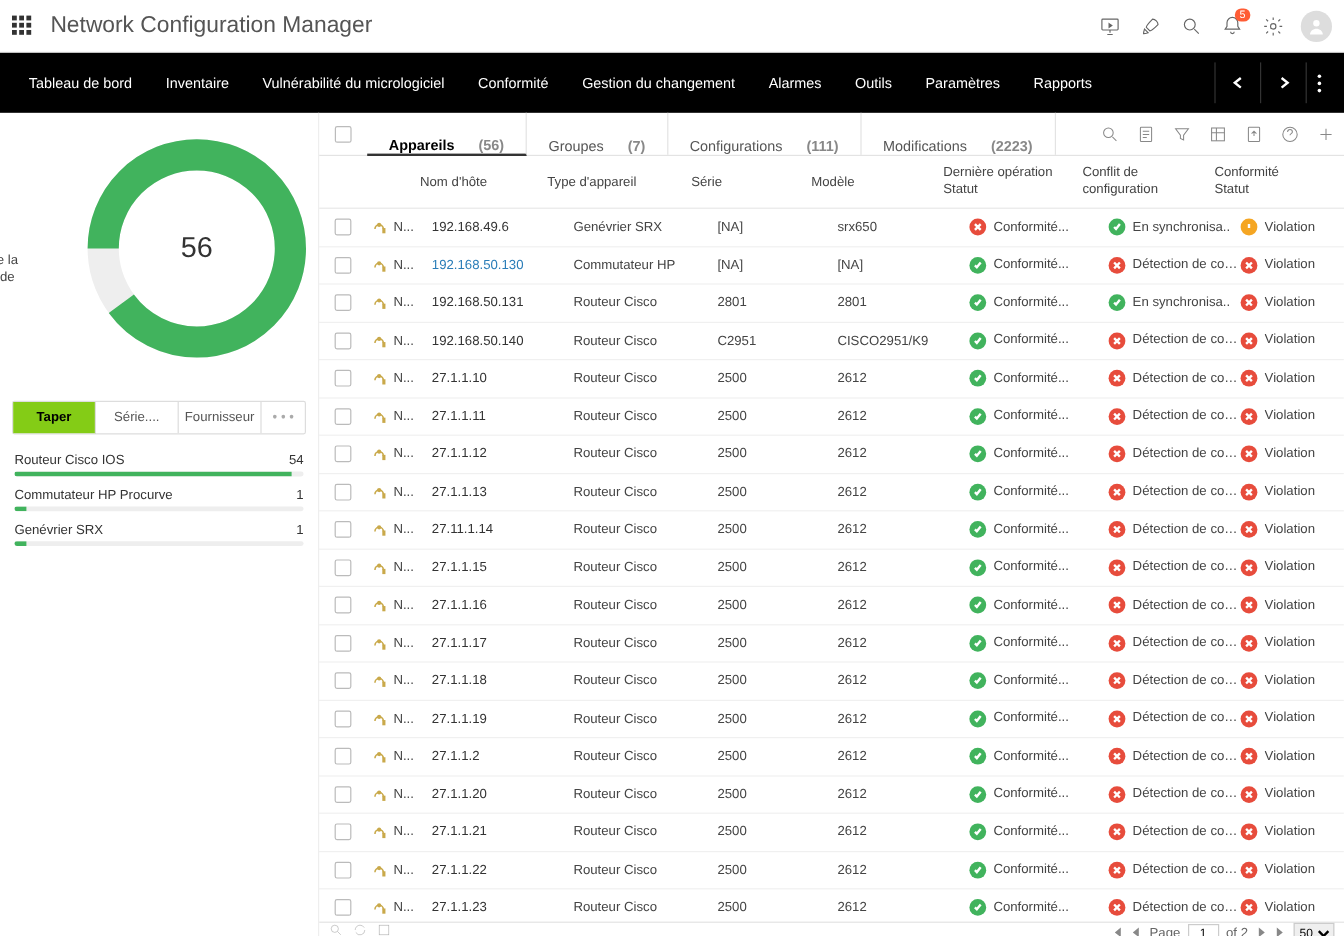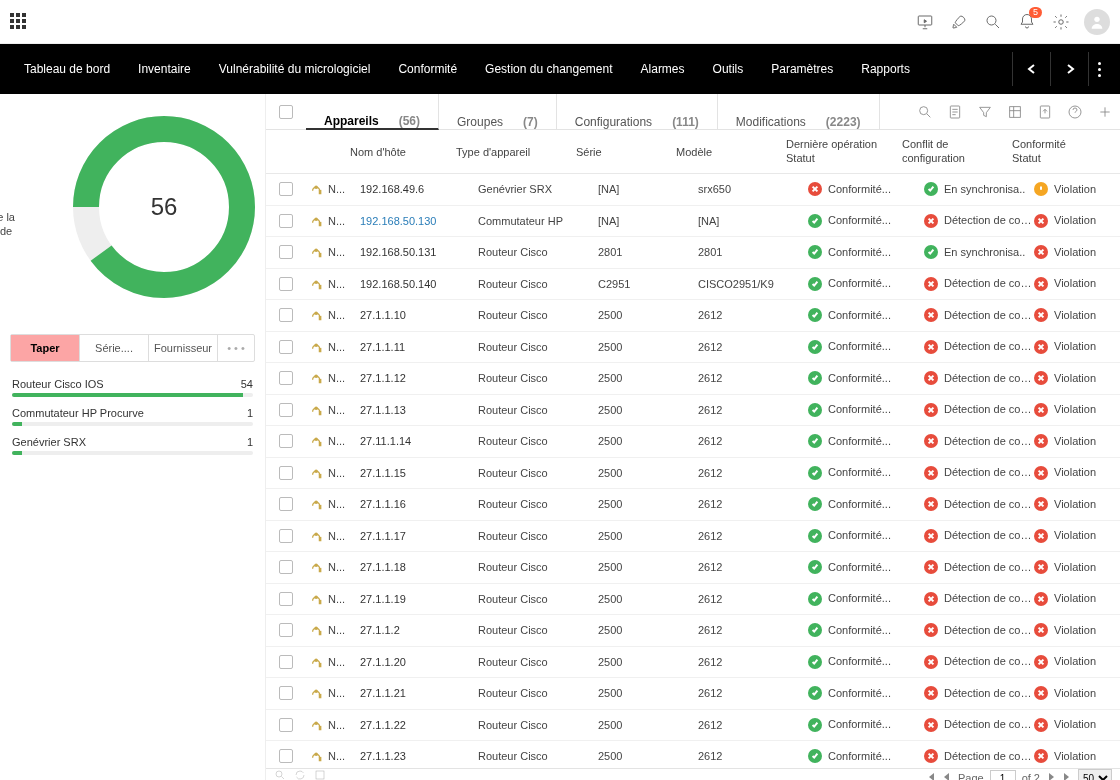--- a/index.html
+++ b/index.html
@@ -24,21 +24,21 @@
 .body{display:flex;height:calc(780px - 44px - 34px)}
 .sidebar{width:265px;padding:8px 6px;display:flex;flex-direction:column}
 .donut-area{display:flex;flex-direction:row;align-items:center;padding:10px 0 10px}
 .donut-label{font-size:11px;color:#444;text-align:center;line-height:1.3;margin-bottom:6px;position:relative;left:-54px;top:20px}
 .donut{position:relative;width:190px;height:190px}
 .donut svg{transform:rotate(-180deg)}
 .donut-center{position:absolute;top:0;left:0;right:0;bottom:0;display:flex;align-items:center;justify-content:center;font-size:24px;color:#333}
 .side-tabs{display:flex;border:1px solid #ddd;border-radius:2px;margin:22px 4px 8px;font-size:11px}
 .side-tab{flex:1;text-align:center;padding:7px 2px;border-right:1px solid #ddd;color:#555;cursor:pointer;overflow:hidden;text-overflow:ellipsis;white-space:nowrap}
 .side-tab:last-child{border-right:none}
-.side-tab.active{background:#fca5a5;color:#000;font-weight:600}
+.side-tab.active{background:#84cc16;color:#000;font-weight:600}
 .side-tab.dots{color:#aaa;flex:0 0 36px}
 .legend{margin:8px 6px}
 .legend-row{margin-bottom:10px}
 .legend-top{display:flex;justify-content:space-between;font-size:11px;color:#333;margin-bottom:3px}
 .legend-bar{height:4px;background:#eee;border-radius:2px;overflow:hidden}
 .legend-fill{height:100%;background:#41b35d}
 .main{flex:1;display:flex;flex-direction:column;border-left:1px solid #eee}
 .tabbar{height:36px;display:flex;align-items:stretch;border-bottom:1px solid #e3e3e3}
 .chk{width:14px;height:14px;border:1px solid #bbb;border-radius:2px;background:#fff}
 .tabbar .chk-wrap{width:40px;display:flex;align-items:center;justify-content:center}
@@ -90,20 +90,21 @@
       <span></span>
       <span></span>
       <span></span>
       <span></span>
       <span></span>
       <span></span>
       <span></span>
       <span></span>
       <span></span>
     </div>
+  <div class="app-title">Network Configuration Manager</div>
   <div class="header-spacer"></div>
   <div class="hicon">
       <svg viewBox="0 0 24 24">
         <rect x="3" y="4" width="18" height="12" rx="1"></rect>
         <path d="M12 16v3M9 21h6"></path>
         <path d="M11 9l3 2-3 2z" fill="#666"></path>
       </svg>
     </div>
   <div class="hicon">
       <svg viewBox="0 0 24 24">

